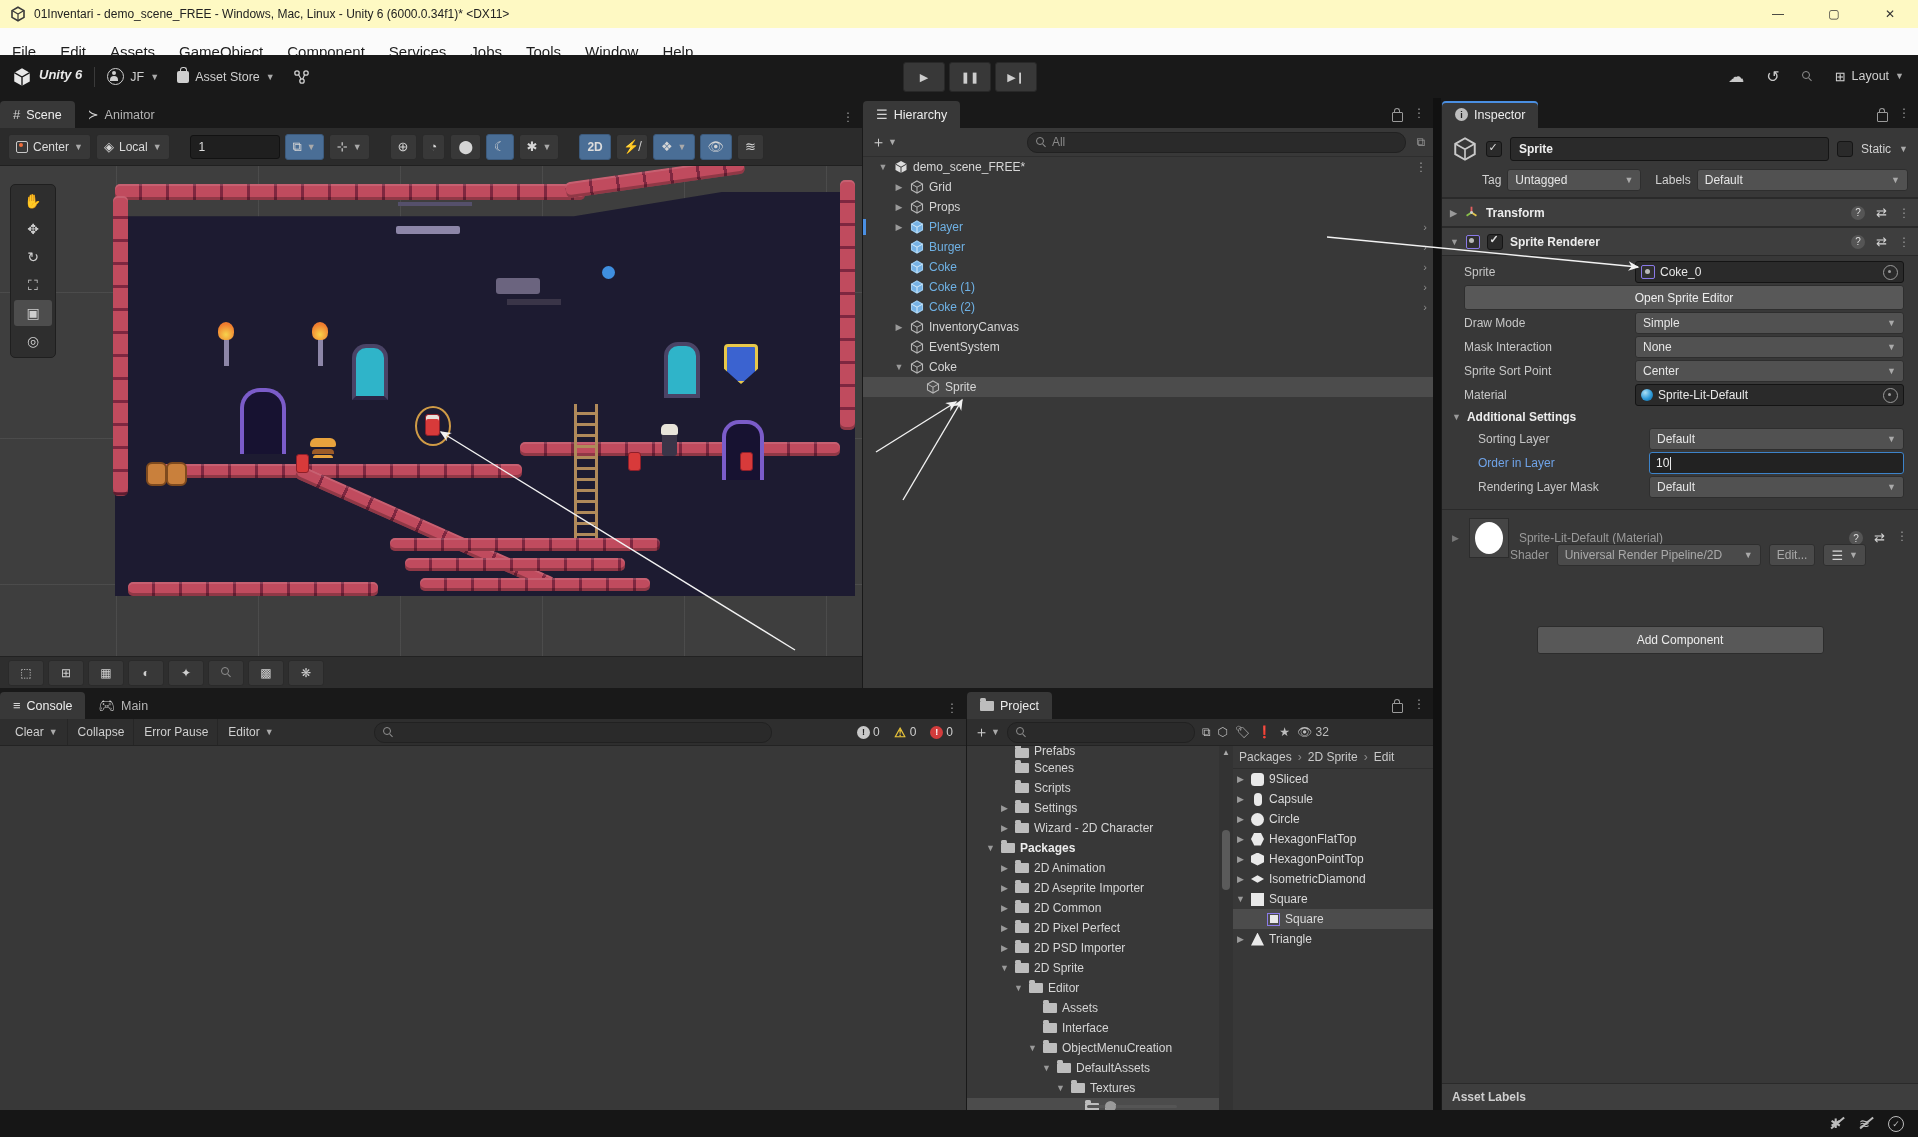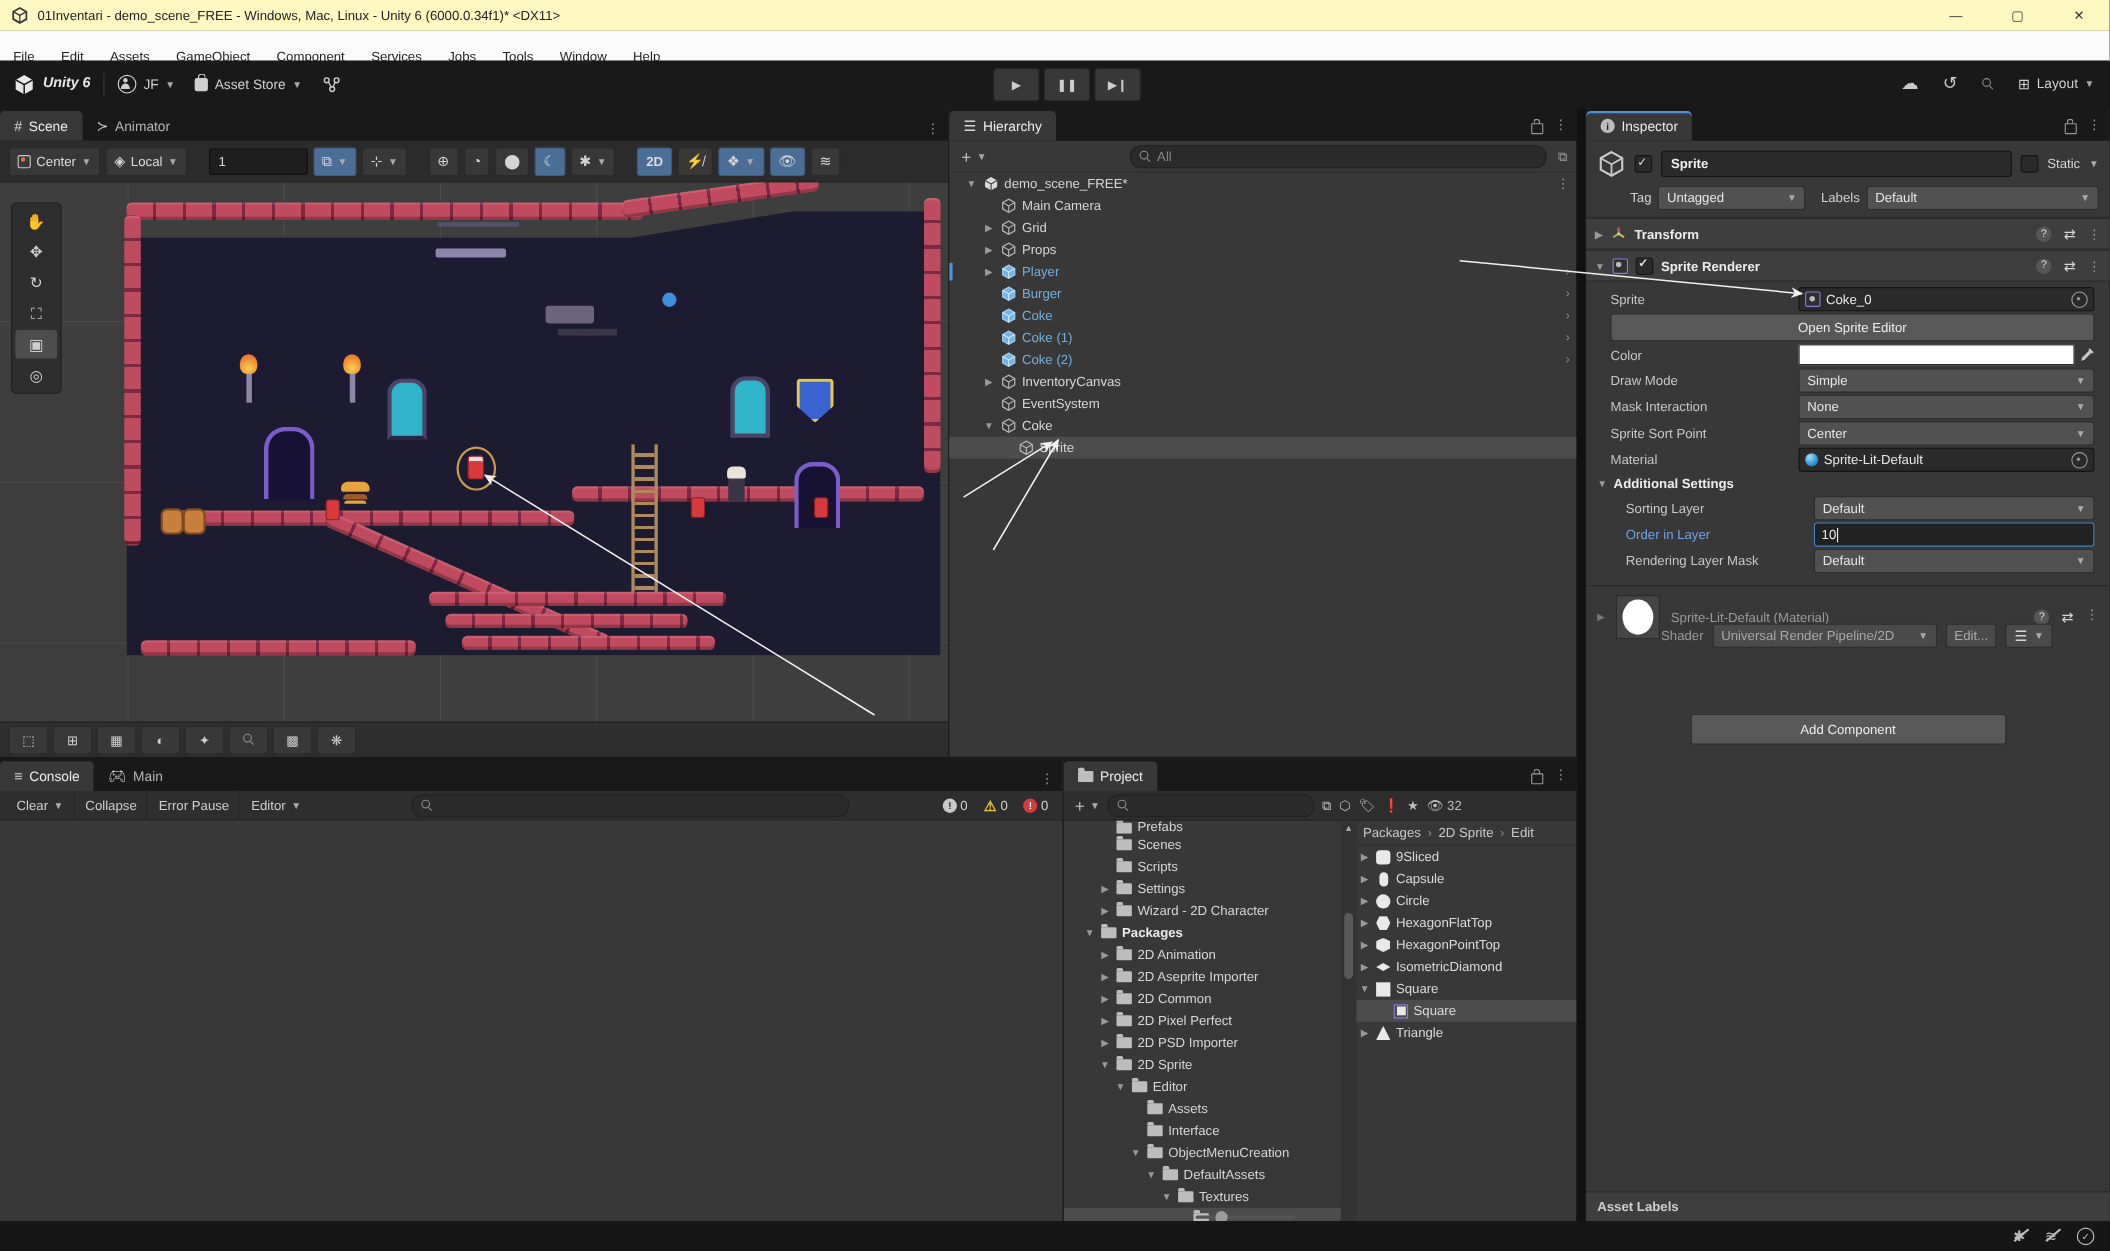--- a/index.html
+++ b/index.html
@@ -5,21 +5,21 @@
   html,body{margin:0;padding:0;background:#111;}
   body{width:1918px;height:1137px;position:relative;font-family:"Liberation Sans",sans-serif;font-size:12px;color:#d2d2d2;overflow:hidden;}
   .abs{position:absolute;}
   
   #titlebar{left:0;top:0;width:1918px;height:28px;background:#fef9c3;color:#1b1b1b;display:flex;align-items:center;}
   #titlebar .ttext{margin-left:8px;font-size:12px;color:#222;}
   .uicon{width:16px;height:16px;margin-left:10px;flex:none;}
   #wincontrols{position:absolute;right:0;top:0;height:28px;display:flex;}
   .wbtn{width:56px;height:28px;display:flex;align-items:center;justify-content:center;color:#333;font-size:12px;}
   #menubar{left:0;top:28px;width:1918px;height:27px;background:#fbfbfb;border-bottom:1px solid #e3e3e3;display:flex;align-items:center;color:#1d1d1d;}
-  .menu-item{padding:0 12px;height:27px;display:flex;align-items:center;font-size:12px;margin-top:19px;}
+  .menu-item{padding:0 12px;height:27px;display:flex;align-items:center;font-size:15px;margin-top:19px;}
   #maintoolbar{left:0;top:55px;width:1918px;height:43px;background:#191919;display:flex;align-items:center;color:#e8e8e8;}
   .brandwrap{display:flex;align-items:flex-start;gap:7px;margin-left:12px;font-weight:bold;font-size:13px;font-style:italic;}
   .tdiv{width:1px;height:20px;background:#3a3a3a;margin:0 12px;}
   .tbitem{display:flex;align-items:center;gap:6px;color:#cfcfcf;font-size:12.5px;margin-right:18px;}
   .caret{font-size:9px;color:#aaa;}
   .avatar{width:15px;height:15px;border-radius:50%;border:1.4px solid #cfcfcf;position:relative;}
   .avatar::before{content:"";position:absolute;left:4px;top:2.2px;width:4px;height:4px;border-radius:50%;background:#cfcfcf;}
   .avatar::after{content:"";position:absolute;left:2px;top:7.4px;width:8px;height:5px;border-radius:4px 4px 0 0;background:#cfcfcf;}
   .bagicon{width:12px;height:12px;background:#cfcfcf;border-radius:2px;position:relative;}
   .bagicon::before{content:"";position:absolute;left:2.5px;top:-4px;width:5px;height:4px;border:1.4px solid #cfcfcf;border-bottom:none;border-radius:3px 3px 0 0;}
@@ -390,28 +390,20 @@
       <div class="hrow" style="padding-left: 14px;">
         <span class="exp">▼</span>
         <svg width="14" height="14" viewBox="0 0 14 14" style="flex:none">
           <path d="M7 1 12.5 4.1v5.8L7 13 1.5 9.9V4.1Z" fill="#dcdcdc"></path>
           <path d="M1.5 4.1 7 7.2l5.5-3.1M7 7.2V13" fill="none" stroke="#383838" stroke-width="1"></path>
         </svg>
         <span class="lbl ">demo_scene_FREE*</span>
         <span class="rowkebab">⋮</span>
       </div>
       <div class="hrow" style="padding-left: 30px;">
-        <span class="exp"></span>
-        <svg width="14" height="14" viewBox="0 0 14 14" style="flex:none">
-          <path d="M7 1 12.5 4.1v5.8L7 13 1.5 9.9V4.1Z" fill="none" stroke="#b8b8b8" stroke-width="1.1"></path>
-          <path d="M1.5 4.1 7 7.2l5.5-3.1M7 7.2V13" fill="none" stroke="#b8b8b8" stroke-width="1"></path>
-        </svg>
-        <span class="lbl ">Main Camera</span>
-      </div>
-      <div class="hrow" style="padding-left: 30px;">
         <span class="exp">▶</span>
         <svg width="14" height="14" viewBox="0 0 14 14" style="flex:none">
           <path d="M7 1 12.5 4.1v5.8L7 13 1.5 9.9V4.1Z" fill="none" stroke="#b8b8b8" stroke-width="1.1"></path>
           <path d="M1.5 4.1 7 7.2l5.5-3.1M7 7.2V13" fill="none" stroke="#b8b8b8" stroke-width="1"></path>
         </svg>
         <span class="lbl ">Grid</span>
       </div>
       <div class="hrow" style="padding-left: 30px;">
         <span class="exp">▶</span>
         <svg width="14" height="14" viewBox="0 0 14 14" style="flex:none">
@@ -577,30 +569,20 @@
             <span class="picker"></span>
           </div>
         </div>
       </div>
       <div class="irow">
         <div class="ival">
           <div class="ubtn">Open Sprite Editor</div>
         </div>
       </div>
       <div class="irow">
-        <span class="ilabel" style="padding-left:0px;">Color</span>
-        <div class="ival">
-          <div class="colorswatch"></div>
-          <svg width="13" height="13" viewBox="0 0 12 12">
-            <path d="M1 11l2.5-.6L10 3.9 8.1 2 1.6 8.5Z" fill="#c9c9c9"></path>
-            <path d="M7.5 1.2l3.3 3.3" stroke="#c9c9c9" stroke-width="1.6"></path>
-          </svg>
-        </div>
-      </div>
-      <div class="irow">
         <span class="ilabel" style="padding-left:0px;">Draw Mode</span>
         <div class="ival">
           <div class="dd" style="flex:1;">
             <span class="ddv">Simple</span>
             <span class="caret">▼</span>
           </div>
         </div>
       </div>
       <div class="irow">
         <span class="ilabel" style="padding-left:0px;">Mask Interaction</span>

